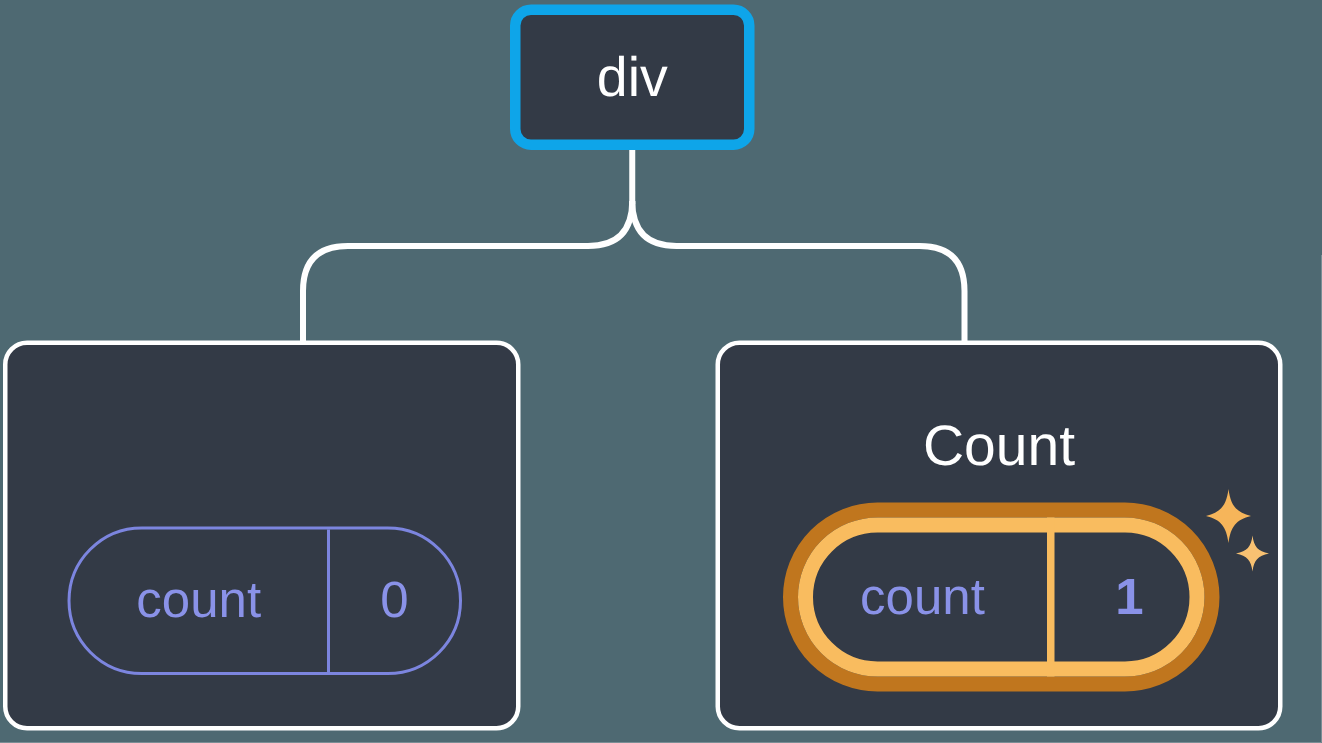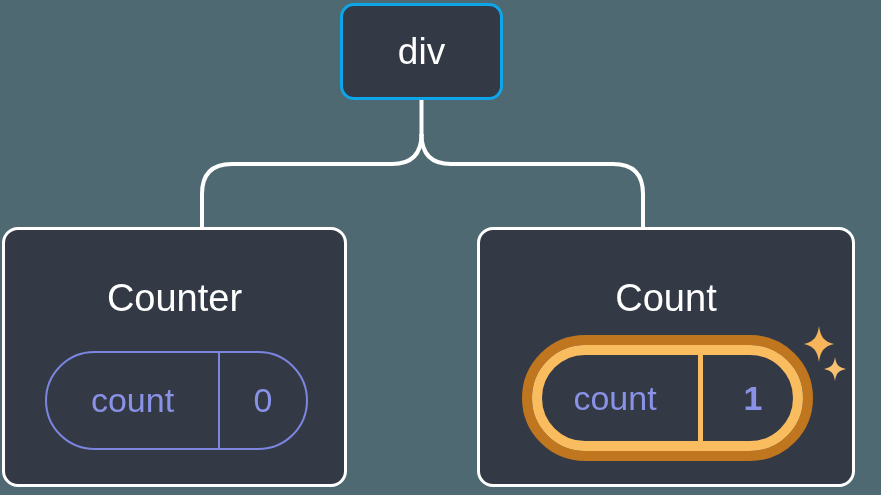--- a/index.html
+++ b/index.html
@@ -8,21 +8,21 @@
     position:relative;
     width:881px; height:495px;
     background:#4E6972;
     overflow:hidden;
     font-family:"Liberation Sans", sans-serif;
   }
   .connector-svg { position:absolute; left:0; top:0; width:881px; height:495px; }
 
   .root-node {
     position:absolute; left:340px; top:3px; width:163px; height:97px;
-    background:#333A46; border:3px solid #0ea5e9; border-radius:14px;
+    background:#333A46; border:7px solid #0ea5e9; border-radius:14px;
     display:flex; align-items:center; justify-content:center;
     color:#FFFFFF; font-size:37px;
   }
 
   .card {
     position:absolute; top:227px; height:260px;
     background:#333A46; border:3px solid #FFFFFF; border-radius:16px;
   }
   .card-left  { left:2px;   width:345px; }
   .card-right { left:477px; width:378px; }
@@ -86,21 +86,20 @@
     <path d="M421.5 100 L421.5 136" stroke="#FFFFFF" stroke-width="4"></path>
     <path d="M421.5 134 Q421.5 164 392 164 H232 Q202 164 202 194 V230" stroke="#FFFFFF" stroke-width="4"></path>
     <path d="M421.5 134 Q421.5 164 451 164 H613 Q643 164 643 194 V230" stroke="#FFFFFF" stroke-width="4"></path>
   </svg>
 
   <div class="root-node">
     <span>div</span>
   </div>
 
   <div class="card card-left">
-    <div class="card-title">Counter</div>
     <div class="state-pill">
       <span class="pill-name">count</span>
       <span class="pill-divider"></span>
       <span class="pill-value">0</span>
     </div>
   </div>
 
   <div class="card card-right">
     <div class="card-title">Count</div>
 

